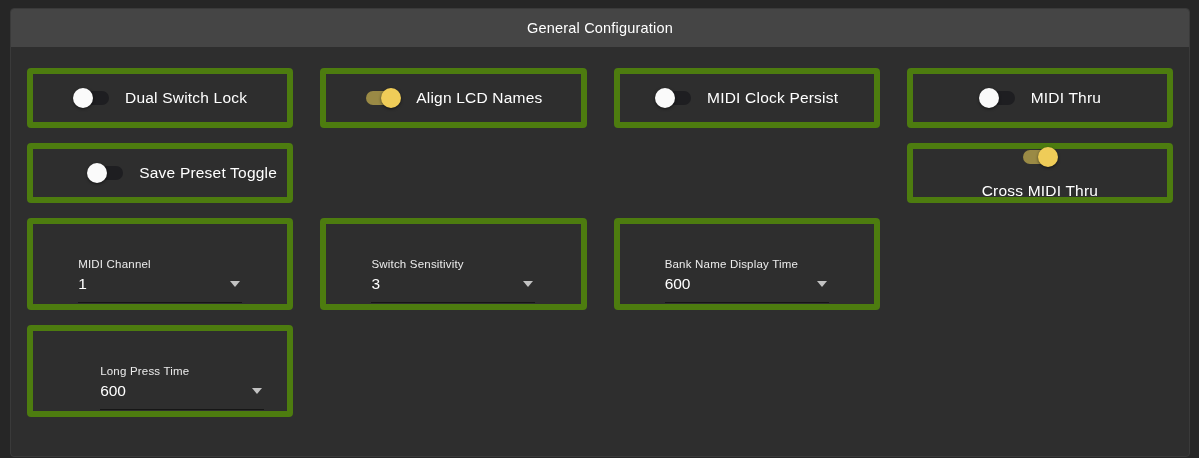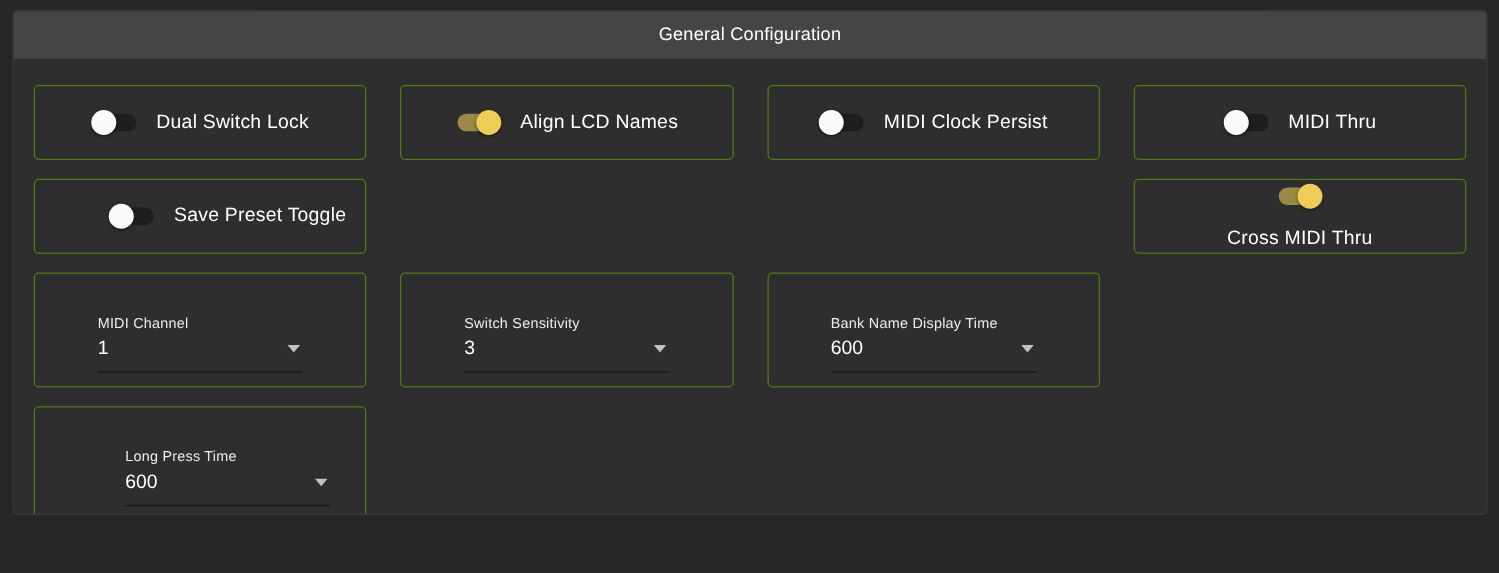--- a/index.html
+++ b/index.html
@@ -6,21 +6,21 @@
   html, body { width: 1199px; height: 458px; }
   body {
     background: var(--page-bg, #262626);
     font-family: "Liberation Sans", sans-serif;
     color: #fff;
     overflow: hidden;
   }
   .panel {
     position: absolute;
     left: 10px; top: 8px;
-    width: 1180px; height: 404px;
+    width: 1180px; height: 449px;
     background: var(--panel-bg, #2e2e2e);
     border-radius: 4px;
     border: 1px solid #3a3a3a;
     overflow: hidden;
   }
   .panel-header {
     height: 38px;
     background: var(--header-bg, #454545);
     display: flex;
     align-items: center;
@@ -29,21 +29,21 @@
     font-weight: 500;
     letter-spacing: .2px;
   }
   .panel-body {
     padding: 21px 16px 24px 16px;
     display: grid;
     grid-template-columns: repeat(4, 1fr);
     gap: 15px 27px;
   }
   .card {
-    border: 1px solid #4d7c0f;
+    border: 6px solid #4d7c0f;
     border-radius: 4px;
     background: transparent;
   }
   .toggle-card {
     height: 60px;
     display: flex;
     align-items: center;
     justify-content: center;
     gap: 15px;
   }

